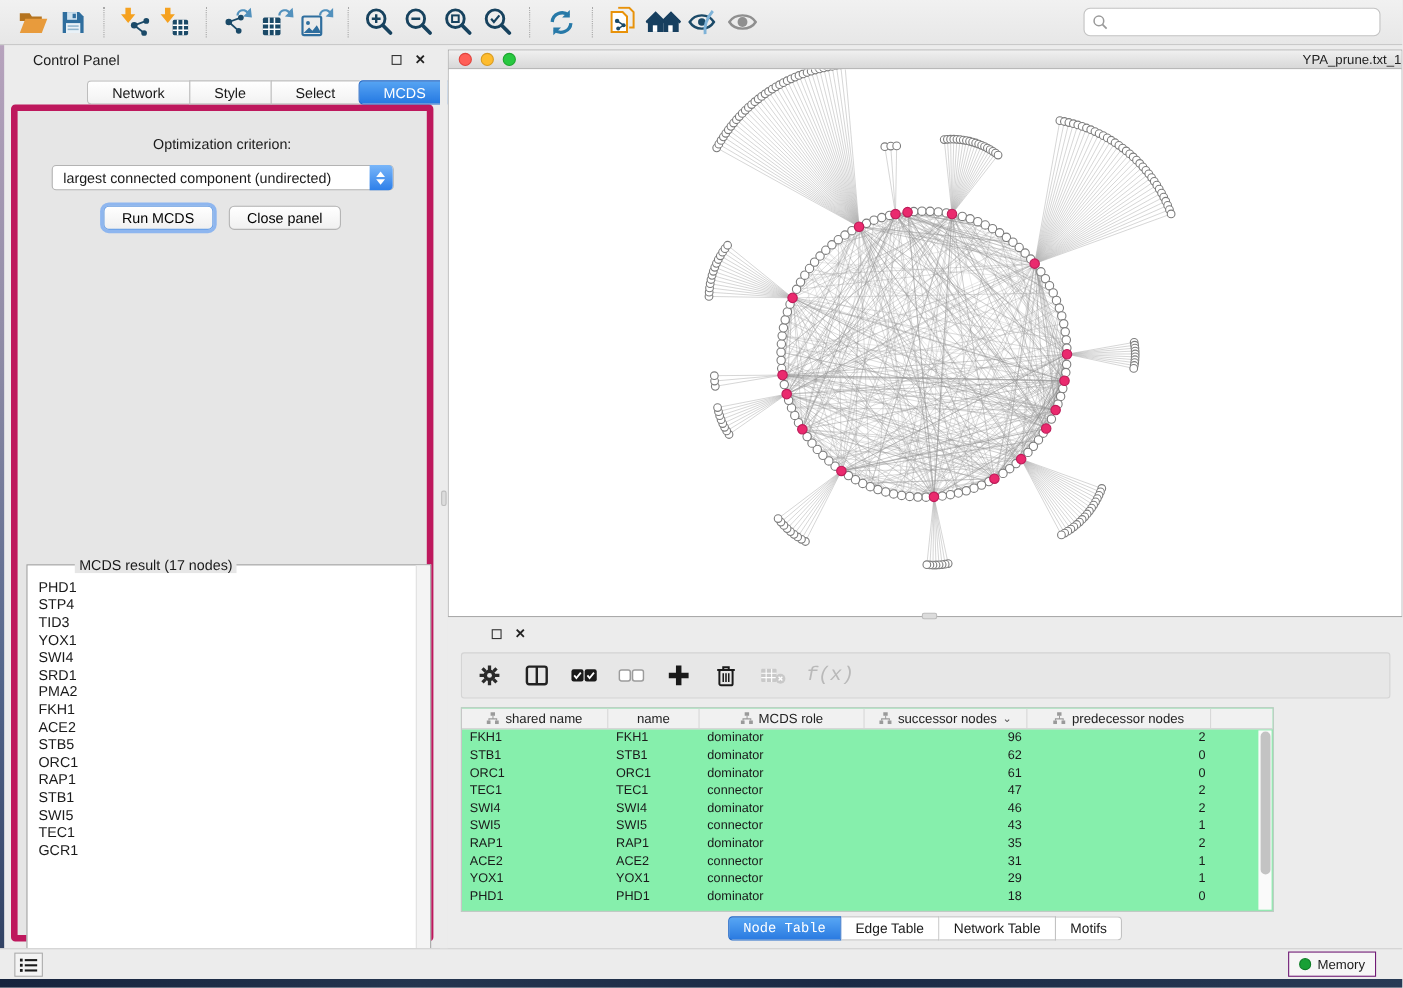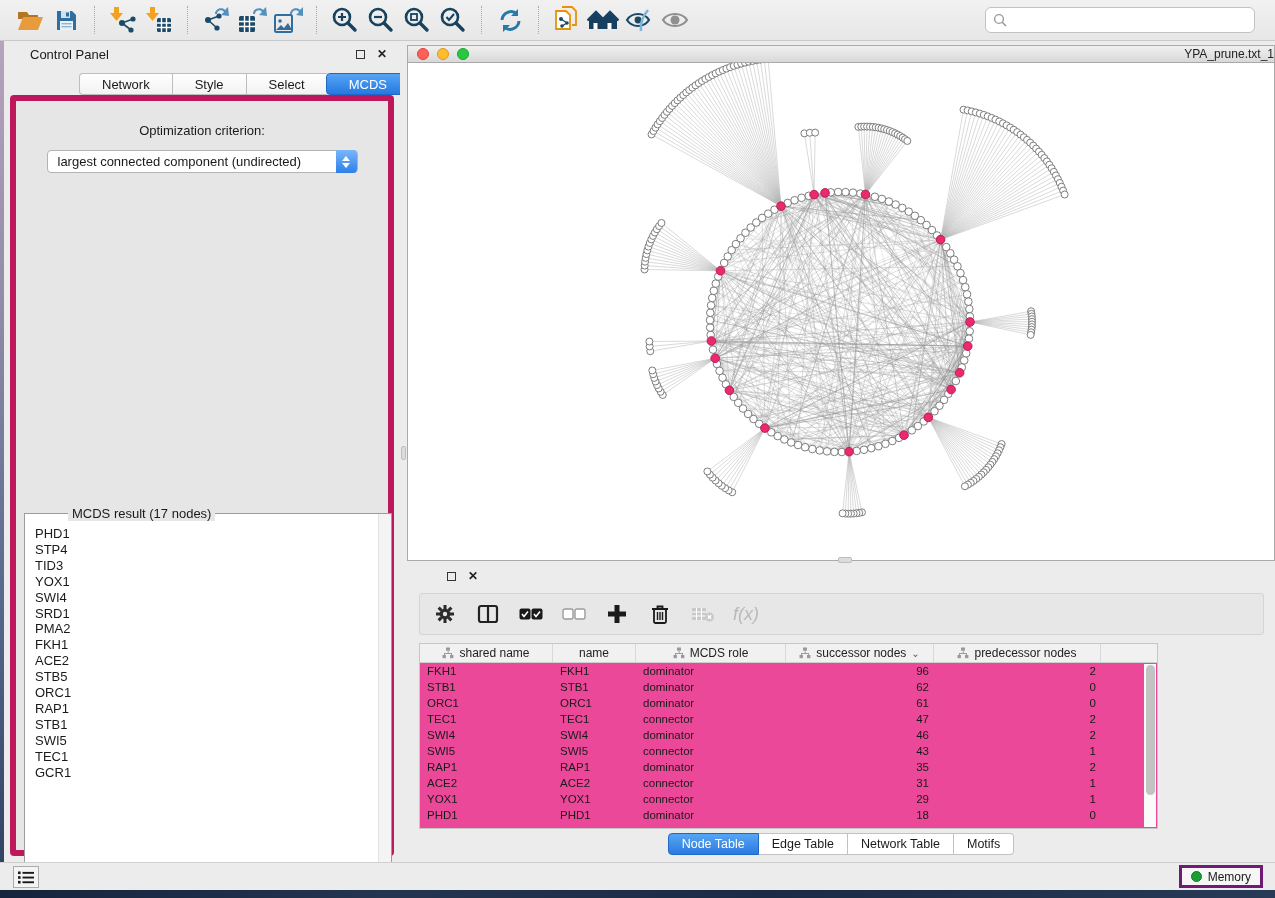--- a/index.html
+++ b/index.html
@@ -80,51 +80,51 @@
   .tl.yellow { background:#febc2e; border:1px solid #d89c22; }
   .tl.green { background:#28c840; border:1px solid #1ea52f; }
   .net-title { position:absolute; left:0; right:0; text-align:right; font-size:12px; color:#222; }
   .net-canvas { position:relative; width:866px; height:497px; background:#fff; overflow:hidden; }
 
   
   .table-panel { position:absolute; left:407px; top:563px; width:868px; height:299px; background:#ececec; z-index:2; }
   .tp-toolbar { position:absolute; left:12px; top:30px; width:845px; height:42px; background:#e7e7e7;
     border:1px solid #d4d4d4; border-radius:3px; display:flex; align-items:center; padding-left:12px; gap:17px; }
   .tp-btn { width:26px; height:26px; display:flex; align-items:center; justify-content:center; }
-  .fx-label { font-family:Liberation Sans, sans-serif; font-style:italic; font-size:18px; color:#b9b9b9; }
-
-  .node-table { position:absolute; left:12px; top:80px; width:739px; height:186px; background:#ec4899;
+  .fx-label { font-family:Liberation Mono, monospace; font-style:italic; font-size:18px; color:#b9b9b9; }
+
+  .node-table { position:absolute; left:12px; top:80px; width:739px; height:186px; background:#86efac;
     border:1px solid #c6c6c6; overflow:hidden; }
   .nt-header { display:flex; height:19px; background:#f1f1f1; border-bottom:1px solid #cfcfcf;
     font-size:12px; color:#222; }
   .nt-hcell { display:flex; align-items:center; justify-content:center; gap:5px;
     border-right:1px solid #d8d8d8; height:100%; }
   .nt-hcell.filler { border-right:none; flex:1; }
   .nt-row { display:flex; height:16px; font-size:11.5px; align-items:center; }
   .nt-cell { padding-left:7px; overflow:hidden; white-space:nowrap; }
   .nt-cell.num { text-align:right; padding-right:5px; }
   .c0{width:133px;} .c1{width:83px;} .c2{width:150px;} .c3{width:148px;} .c4{width:167px;}
   .nt-scroll { position:absolute; right:1px; top:20px; bottom:1px; width:12px; background:#fafafa; }
   .nt-thumb { position:absolute; left:1.5px; top:1px; width:9px; height:130px; background:#c3c3c3; border-radius:5px; }
   .sort-chev { font-size:10px; color:#555; }
 
   .tp-tabs { position:absolute; left:0; right:0; top:270px; display:flex; justify-content:center; height:22px; }
   .tp-tab { background:#fff; border:1px solid #c2c2c2; border-left:none; font-size:12.5px;
     padding:0 13px; display:flex; align-items:center; }
-  .tp-tab:first-child { border-left:1px solid #c2c2c2; border-radius:4px 0 0 4px; }
+  .tp-tab:first-child { border-left:1px solid #c2c2c2; border-radius:4px 0 0 4px;font-family:Liberation Mono, monospace; }
   .tp-tab:last-child { border-radius:0 4px 4px 0; }
   .tp-tab.active { background:linear-gradient(#57a6f4,#2a7ae1); color:#fff; border-color:#2068c8; }
 
   
   .statusbar { position:absolute; left:0; top:862px; width:1275px; height:28px; background:#ececec;
     border-top:1px solid #d0d0d0; z-index:2; }
   .list-btn { position:absolute; left:13px; top:3px; width:26px; height:22px; background:#f4f4f4;
     border:1px solid #ababab; display:flex; align-items:center; justify-content:center; }
-  .memory-btn { position:absolute; right:12px; top:2px; height:23px; background:#f6f6f6;
-    border:3px solid #701a75; display:flex; align-items:center; gap:6px; padding:0 9px; font-size:12px; }
+  .memory-btn { position:absolute; right:24px; top:2px; height:23px; background:#f6f6f6;
+    border:1px solid #701a75; display:flex; align-items:center; gap:6px; padding:0 9px; font-size:12px; }
   .mem-dot { width:11px; height:11px; border-radius:50%; background:#18a035; border:1px solid #0d7d26; }
 
   svg { display:block; }
 </style>
 </head>
 <body>
 
 <div class="toolbar">
   <div class="tb-btn">
     <svg width="27" height="23" viewBox="0 0 27 23">
@@ -289,20 +289,24 @@
     <div class="cp-tab active">MCDS</div>
   </div>
   <div class="cp-content">
     <div class="opt-label">Optimization criterion:</div>
     <div class="opt-select">
       <span>largest connected component (undirected)</span>
       <span class="opt-stepper">
         <span class="stp-up"></span>
           <span class="stp-dn"></span>
       </span>
+    </div>
+    <div class="cp-buttons">
+      <button class="mac-btn focused">Run MCDS</button>
+      <button class="mac-btn">Close panel</button>
     </div>
     <div class="result-box">
       <span class="result-legend">MCDS result (17 nodes)</span>
       <div class="result-list">
         <div>PHD1</div>
         <div>STP4</div>
         <div>TID3</div>
         <div>YOX1</div>
         <div>SWI4</div>
         <div>SRD1</div>

